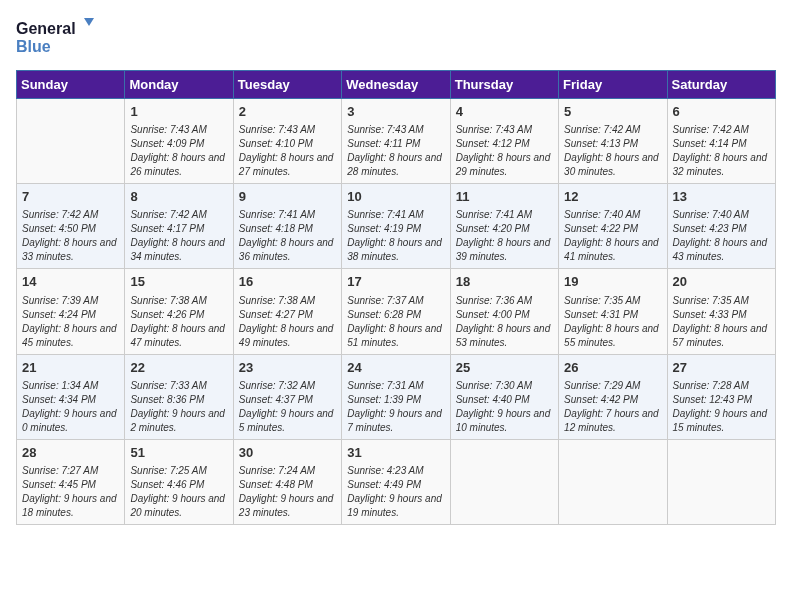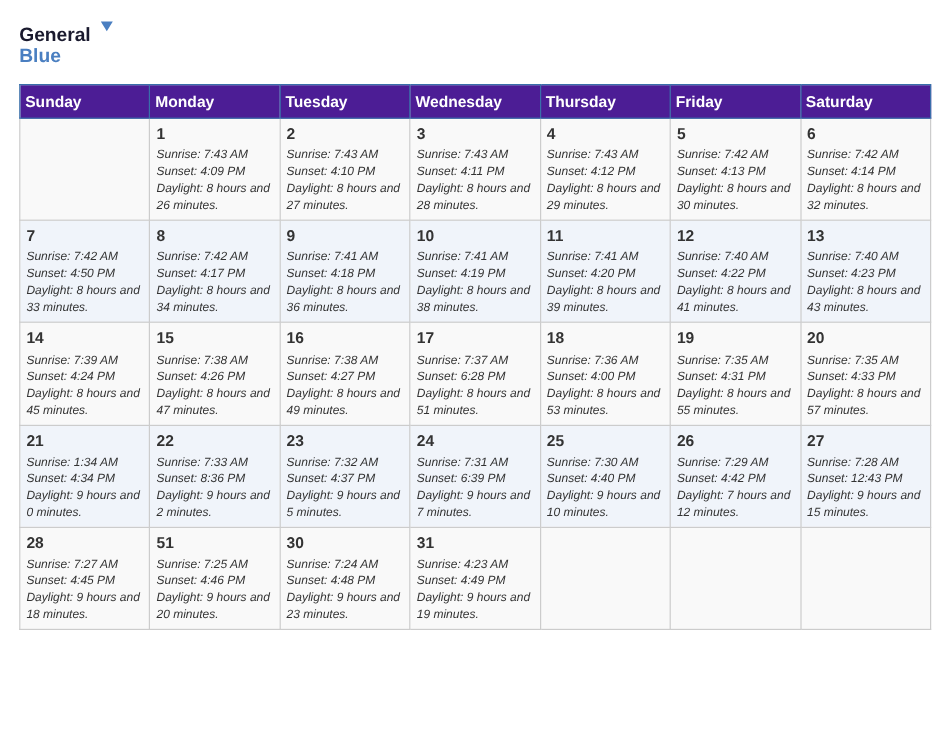--- a/index.html
+++ b/index.html
@@ -295,21 +295,21 @@
         <div class="day-info">
           <div>Sunrise: 7:32 AM</div>
           <div>Sunset: 4:37 PM</div>
           <div>Daylight: 9 hours and 5 minutes.</div>
         </div>
         </td>
         <td>
           <span class="day-num">24</span>
         <div class="day-info">
           <div>Sunrise: 7:31 AM</div>
-          <div>Sunset: 6:39 PM</div>
+          <div>Sunset: 1:39 PM</div>
           <div>Daylight: 9 hours and 7 minutes.</div>
         </div>
         </td>
         <td>
           <span class="day-num">25</span>
         <div class="day-info">
           <div>Sunrise: 7:30 AM</div>
           <div>Sunset: 4:40 PM</div>
           <div>Daylight: 9 hours and 10 minutes.</div>
         </div>

